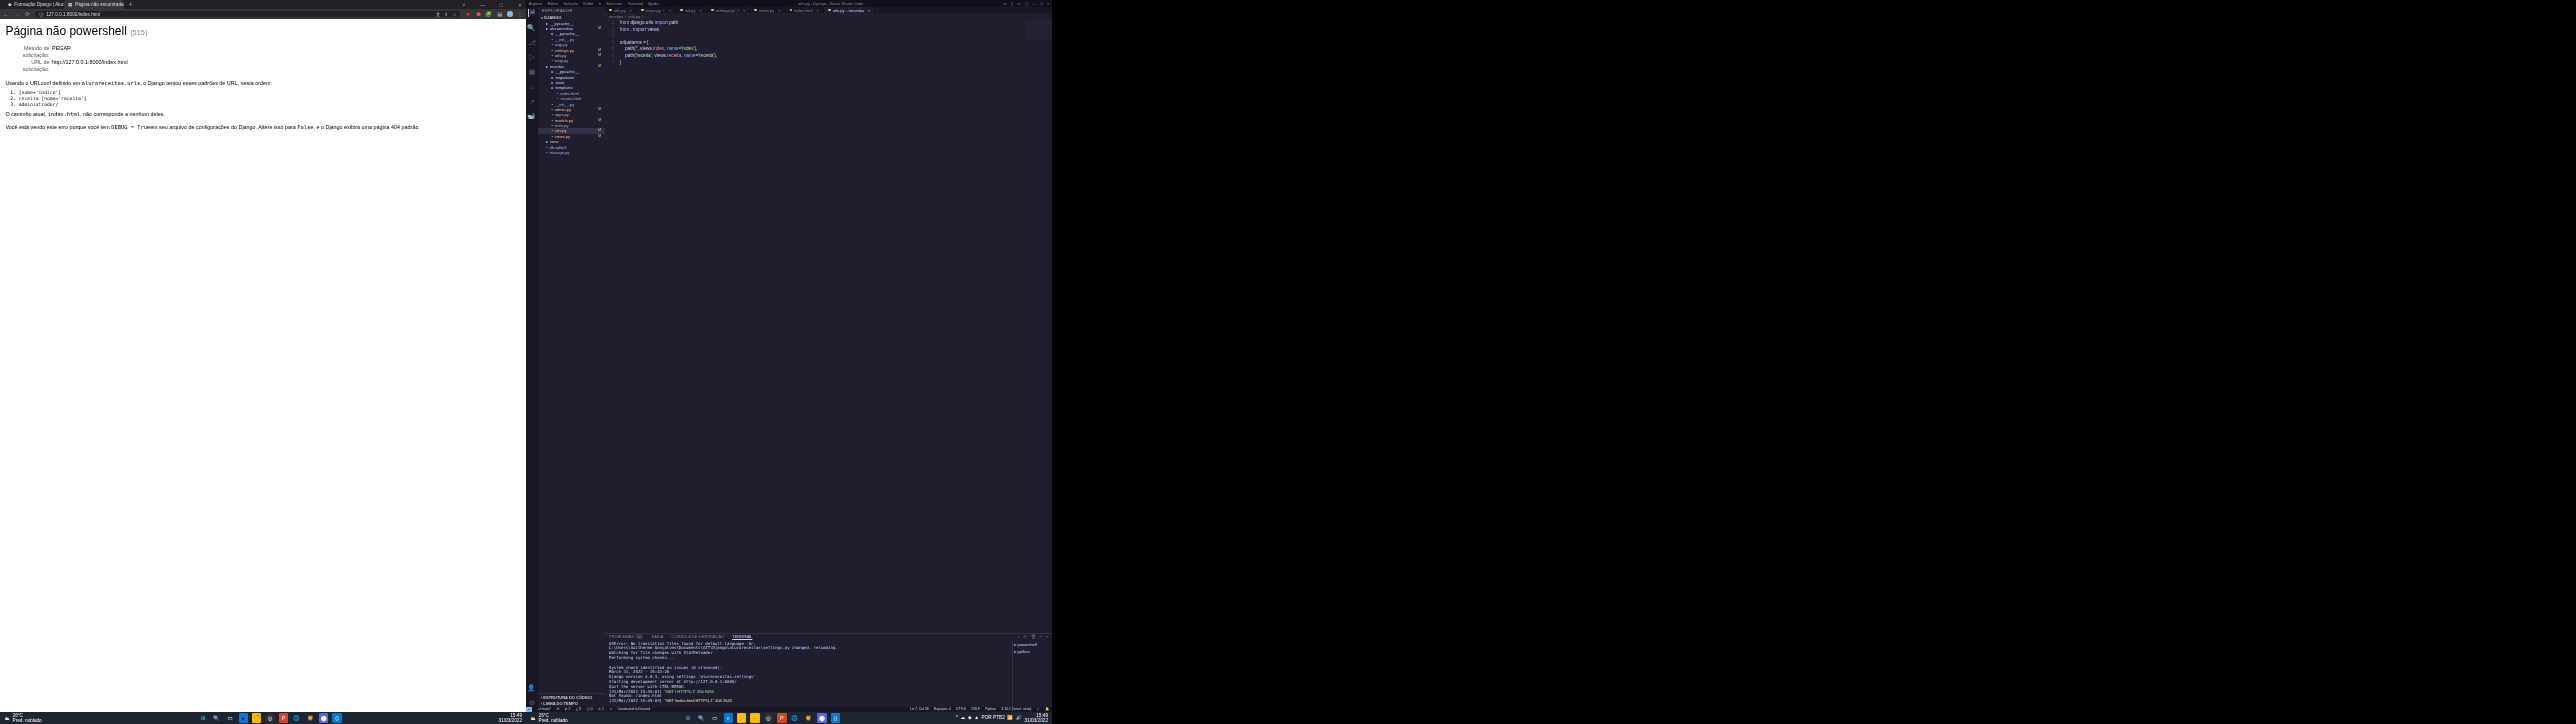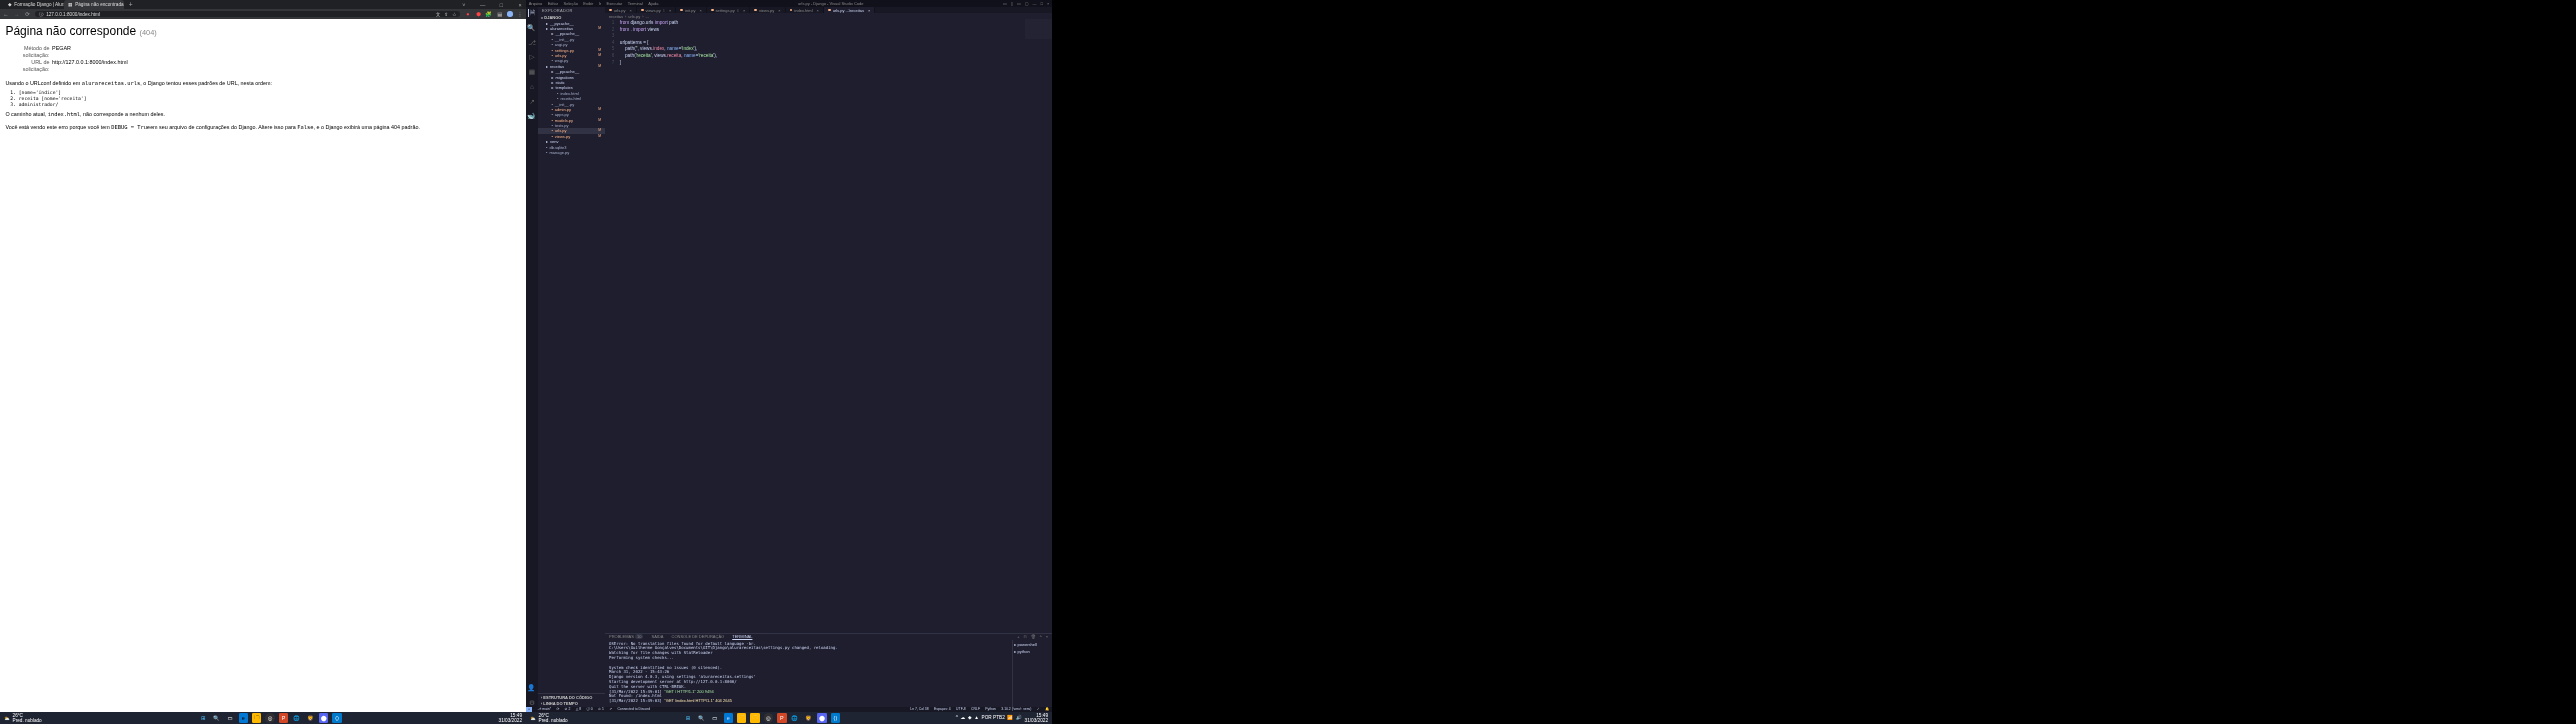--- a/index.html
+++ b/index.html
@@ -120,22 +120,22 @@
     </div>
     <span class="nav-btn" style="color:#f44">●</span>
     <span class="nav-btn" style="color:#f44">⬢</span>
     <span class="nav-btn">🧩</span>
     <span class="nav-btn">▤</span>
     <span class="nav-btn" style="background:#8ab4f8;border-radius:50%;width:5.4px;height:5.4px"></span>
     <span class="nav-btn">⋮</span>
   </div>
   <div class="content">
     <h1>
-      <span>Página não corresponde</span>
-      <span class="status">(404)</span>
+      <span>Página não powershell</span>
+      <span class="status">(515)</span>
     </h1>
     <div class="req-tbl">
       <div class="row">
         <span class="k">Método de solicitação:</span>
         <span>PEGAR</span>
       </div>
       <div class="row">
         <span class="k">URL de solicitação:</span>
         <span>http://127.0.0.1:8000/index.html</span>
       </div>

